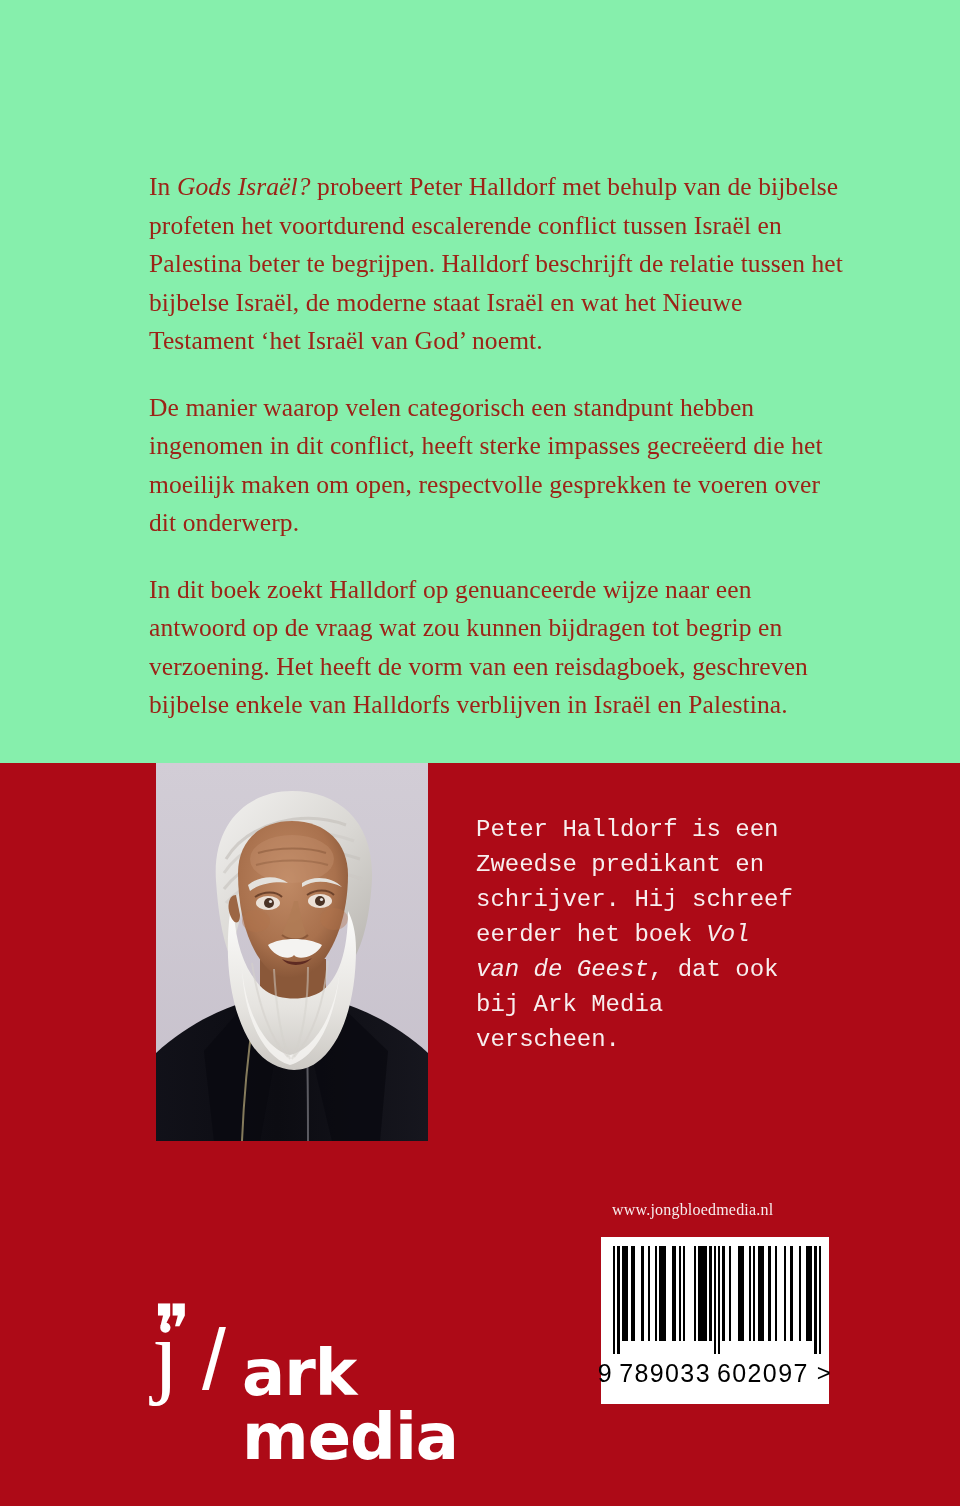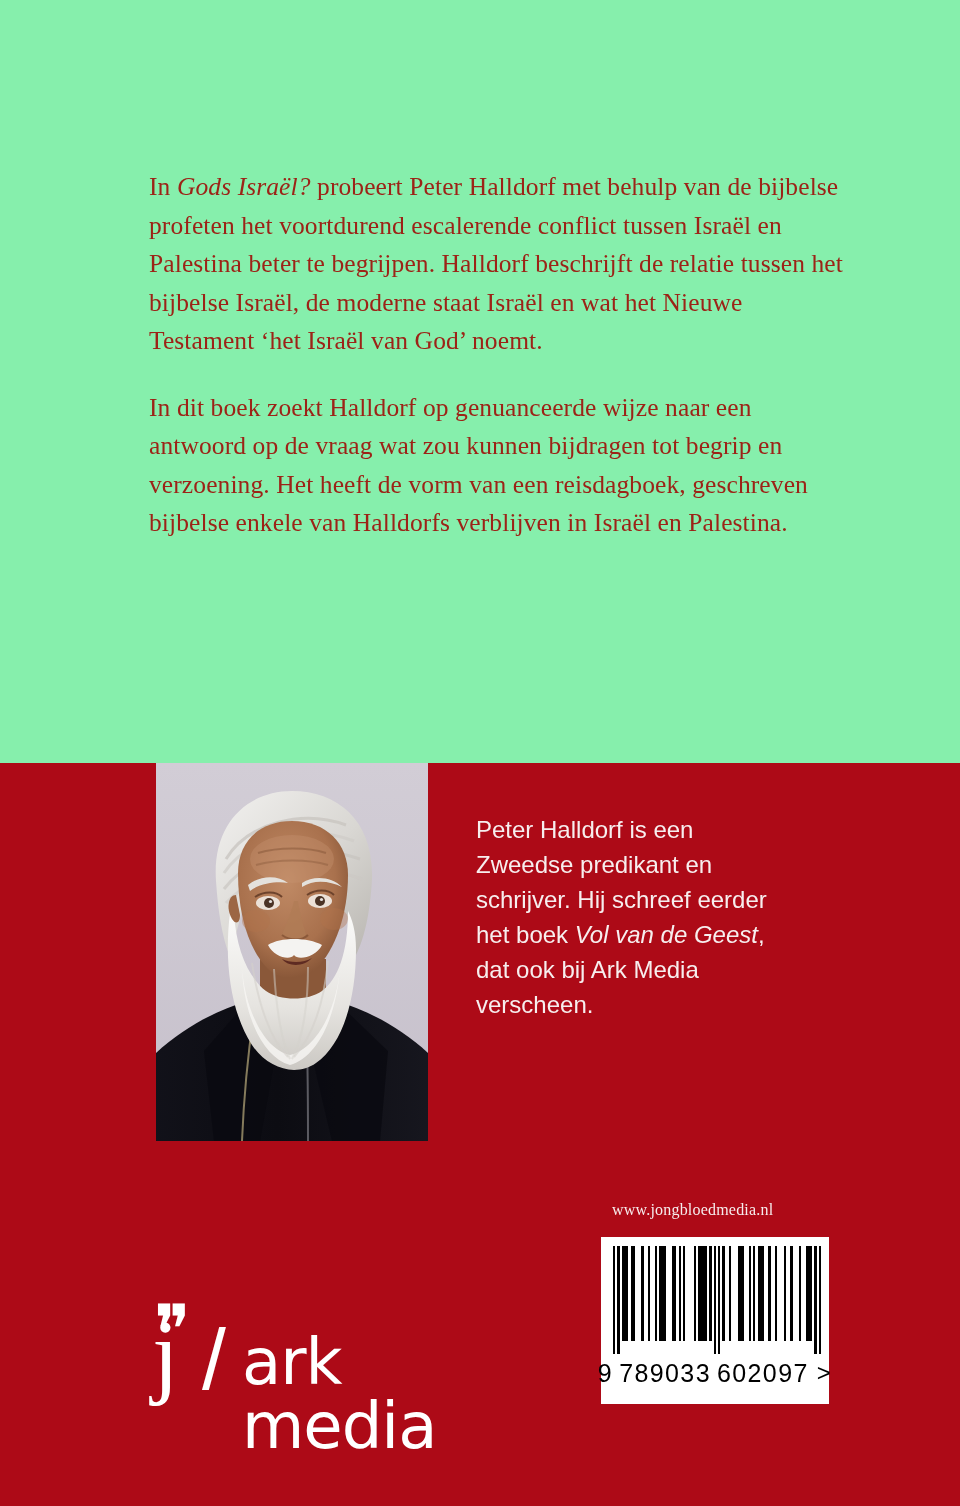--- a/index.html
+++ b/index.html
@@ -63,21 +63,21 @@
   }
   .author-photo svg { display: block; width: 100%; height: 100%; }
 
   
   .author-bio {
     position: absolute;
     left: 476px;
     top: 812px;
     width: 320px;
     color: #f7eeee;
-    font-family: Liberation Sans, sans-serif;
+    font-family: Liberation Mono, monospace;
     font-size: 24px;
     line-height: 35px;
   }
   .author-bio em { font-style: italic; }
 
   
   .site-url {
     position: absolute;
     left: 612px;
     top: 1201px;
@@ -166,36 +166,37 @@
     left: 52px;
     top: 14px;
     font-family: "Liberation Sans", sans-serif;
     font-size: 86px;
     line-height: 86px;
     font-weight: 300;
   }
   .logo-word {
     position: absolute;
     left: 92px;
-    top: 28px;
+    top: 39px;
     font-family: "DejaVu Sans", sans-serif;
     font-size: 64px;
     line-height: 64px;
-    font-weight: normal;
+    font-weight: bold;
     letter-spacing: -1px;
   }
 </style>
 </head>
 <body>
 
 <div class="cover">
 
   <div class="panel-top">
     <div class="blurb">
       <p><span>In </span><em>Gods Israël?</em><span> probeert Peter Halldorf met behulp van de bijbelse profeten het voortdurend escalerende conflict tussen Israël en Palestina beter te begrijpen. Halldorf beschrijft de relatie tussen het bijbelse Israël, de moderne staat Israël en wat het Nieuwe Testament ‘het Israël van God’ noemt.</span></p>
+      <p>De manier waarop velen categorisch een standpunt hebben ingenomen in dit conflict, heeft sterke impasses gecreëerd die het moeilijk maken om open, respectvolle gesprekken te voeren over dit onderwerp.</p>
       <p>In dit boek zoekt Halldorf op genuanceerde wijze naar een antwoord op de vraag wat zou kunnen bijdragen tot begrip en verzoening. Het heeft de vorm van een reisdagboek, geschreven bijbelse enkele van Halldorfs verblijven in Israël en Palestina.</p>
     </div>
   </div>
 
   <div class="panel-bottom"></div>
 
   <div class="author-photo">
     <svg viewBox="0 0 272 378" preserveAspectRatio="xMidYMid slice">
       <defs>
         <linearGradient id="bgGrad" x1="0" y1="0" x2="0" y2="1">

